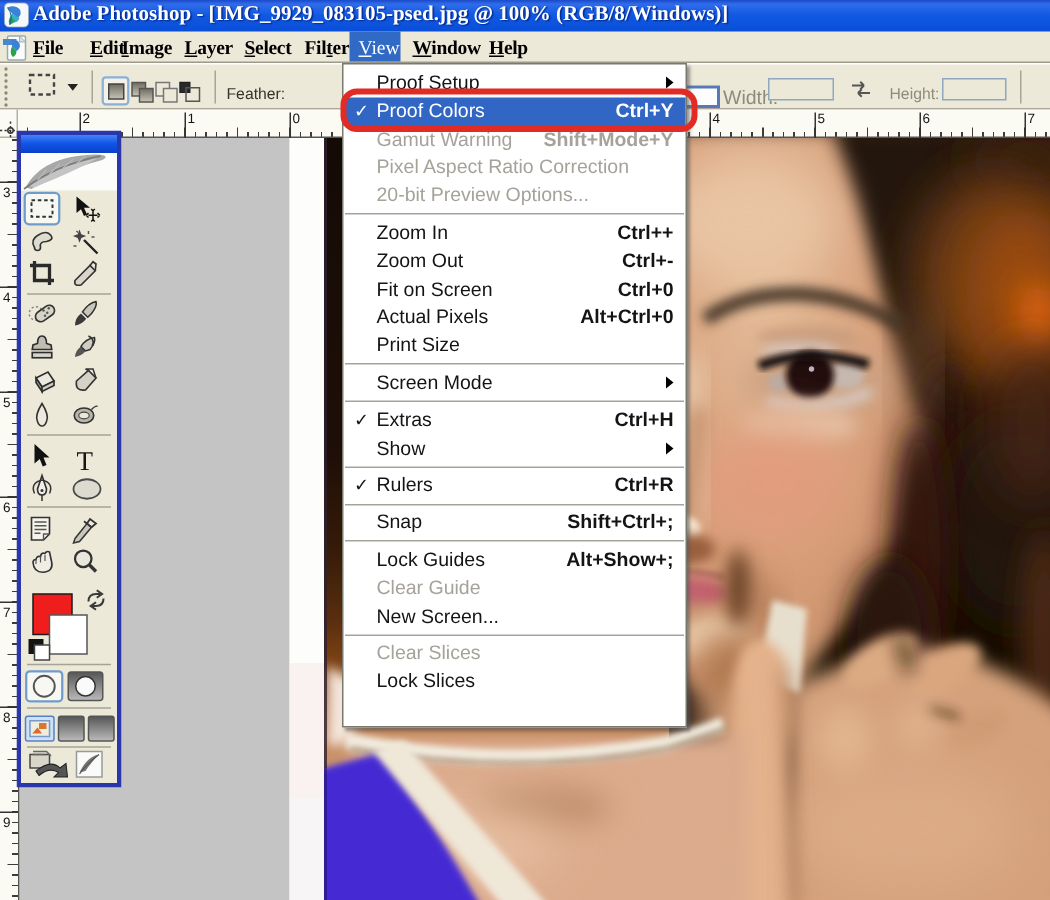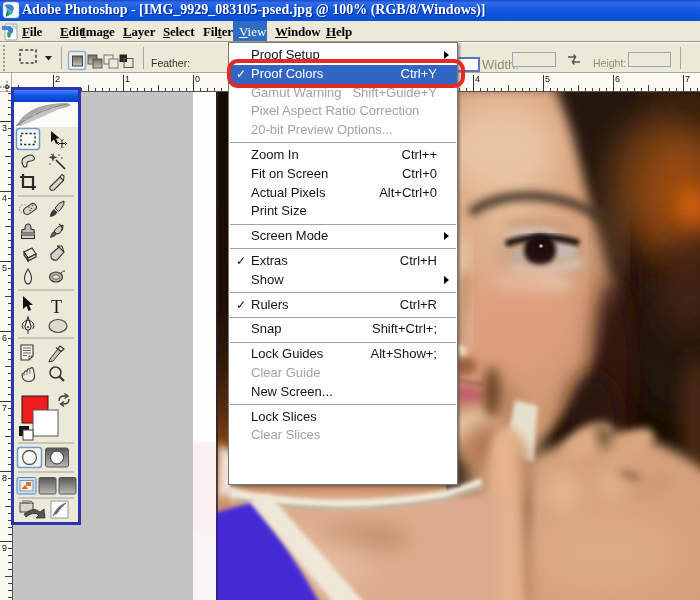--- a/index.html
+++ b/index.html
@@ -45,21 +45,21 @@
 #docgray { position:absolute; left:13px; top:92px; width:180px; height:508px; background:#c4c4c5; }
 #photo { position:absolute; left:193px; top:92px; width:507px; height:508px; background:#fff; }
 #toolbox { position:absolute; left:11px; top:87px; width:70px; height:438px; }
 #menu {
   position:absolute; left:228px; top:42px; width:230px; height:443px;
   background:#fff; border:1px solid #7a7а6e; border:1px solid #7a796e;
   box-shadow:2px 2px 2px rgba(90,90,90,0.6);
   font-size:13px; color:#141414; z-index:40;
 }
 .mi { position:relative; height:18.8px; line-height:18.8px; padding-left:22px; white-space:nowrap; }
-.mi .sc { position:absolute; right:20px; top:0; }
+.mi .sc { position:absolute; right:8px; top:0;font-weight:bold; }
 .mi .chk { position:absolute; left:7px; top:0; font-size:12px; }
 .mi .sub { position:absolute; right:8px; top:5px; width:0; height:0; border-left:5px solid #000; border-top:4px solid transparent; border-bottom:4px solid transparent; }
 .mi.dis { color:#a5a29a; }
 .mi.hl { background:#3166c5; color:#fff; }
 .msep { height:1px; background:#a5a399; margin:2.5px 1px; }
 #redbox {
   position:absolute; left:227px; top:59px; width:238px; height:29px;
   border:4.5px solid #e22b25; border-radius:11px; z-index:50;
 }
 </style>
@@ -461,38 +461,39 @@
     <rect x="0" y="1" width="17" height="17" fill="#fafaf8" stroke="#999"></rect>
     <path d="M2,15 c4,-8 8,-11 13,-12 c-4,4 -7,8 -9,11 z" fill="#777"></path>
     <path d="M2,16 c5,-7 9,-10 13,-13" stroke="#555" stroke-width="0.8" fill="none"></path>
   </g>
 </svg>
 </div>
 <div id="menu">
   <div style="height:3px"></div>
   <div class="mi">Proof Setup<span class="sub"></span></div>
   <div class="mi hl"><span class="chk">✓</span>Proof Colors<span class="sc">Ctrl+Y</span></div>
-  <div class="mi dis">Gamut Warning<span class="sc">Shift+Guide+Y</span></div>
+  <div class="mi dis">Gamut Warning<span class="sc">Shift+Mode+Y</span></div>
   <div class="mi dis">Pixel Aspect Ratio Correction</div>
   <div class="mi dis">20-bit Preview Options...</div>
   <div class="msep"></div>
   <div class="mi">Zoom In<span class="sc">Ctrl++</span></div>
+  <div class="mi">Zoom Out<span class="sc">Ctrl+-</span></div>
   <div class="mi">Fit on Screen<span class="sc">Ctrl+0</span></div>
   <div class="mi">Actual Pixels<span class="sc">Alt+Ctrl+0</span></div>
   <div class="mi">Print Size</div>
   <div class="msep"></div>
   <div class="mi">Screen Mode<span class="sub"></span></div>
   <div class="msep"></div>
   <div class="mi"><span class="chk">✓</span>Extras<span class="sc">Ctrl+H</span></div>
   <div class="mi">Show<span class="sub"></span></div>
   <div class="msep"></div>
   <div class="mi"><span class="chk">✓</span>Rulers<span class="sc">Ctrl+R</span></div>
   <div class="msep"></div>
   <div class="mi">Snap<span class="sc">Shift+Ctrl+;</span></div>
   <div class="msep"></div>
   <div class="mi">Lock Guides<span class="sc">Alt+Show+;</span></div>
   <div class="mi dis">Clear Guide</div>
   <div class="mi">New Screen...</div>
   <div class="msep"></div>
+  <div class="mi dis">Clear Slices</div>
   <div class="mi">Lock Slices</div>
-  <div class="mi dis">Clear Slices</div>
 </div>
 <div id="redbox"></div>
 
 </body></html>

